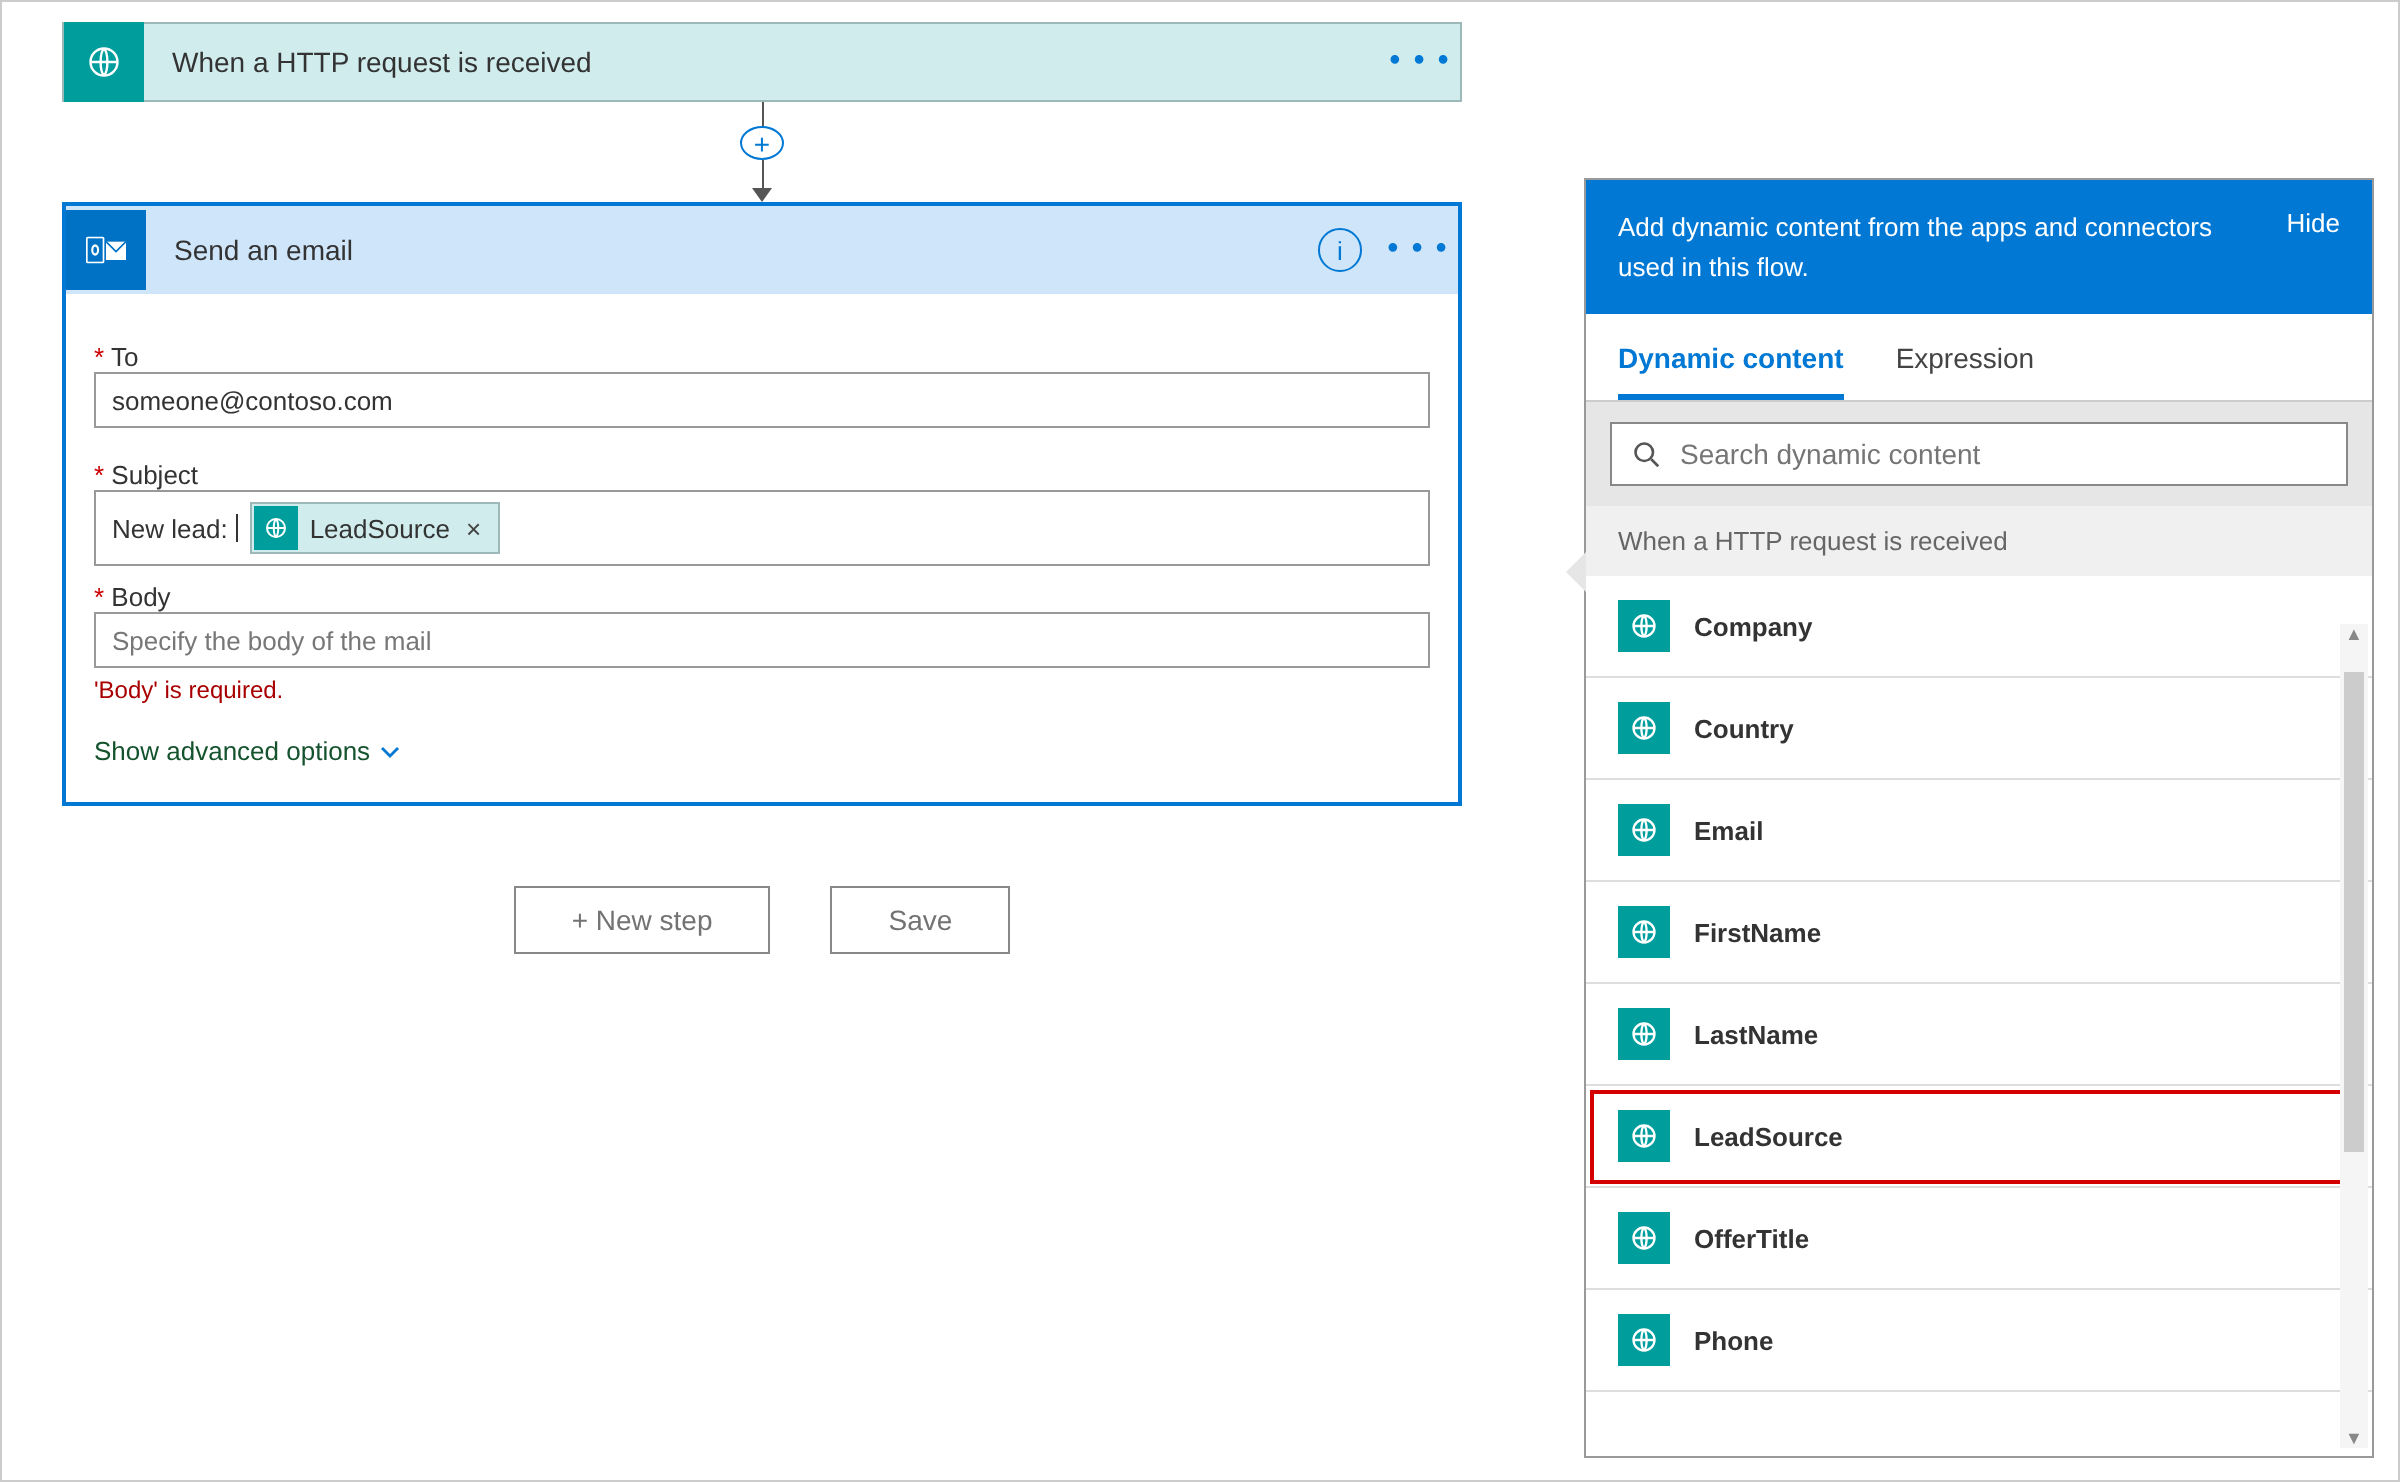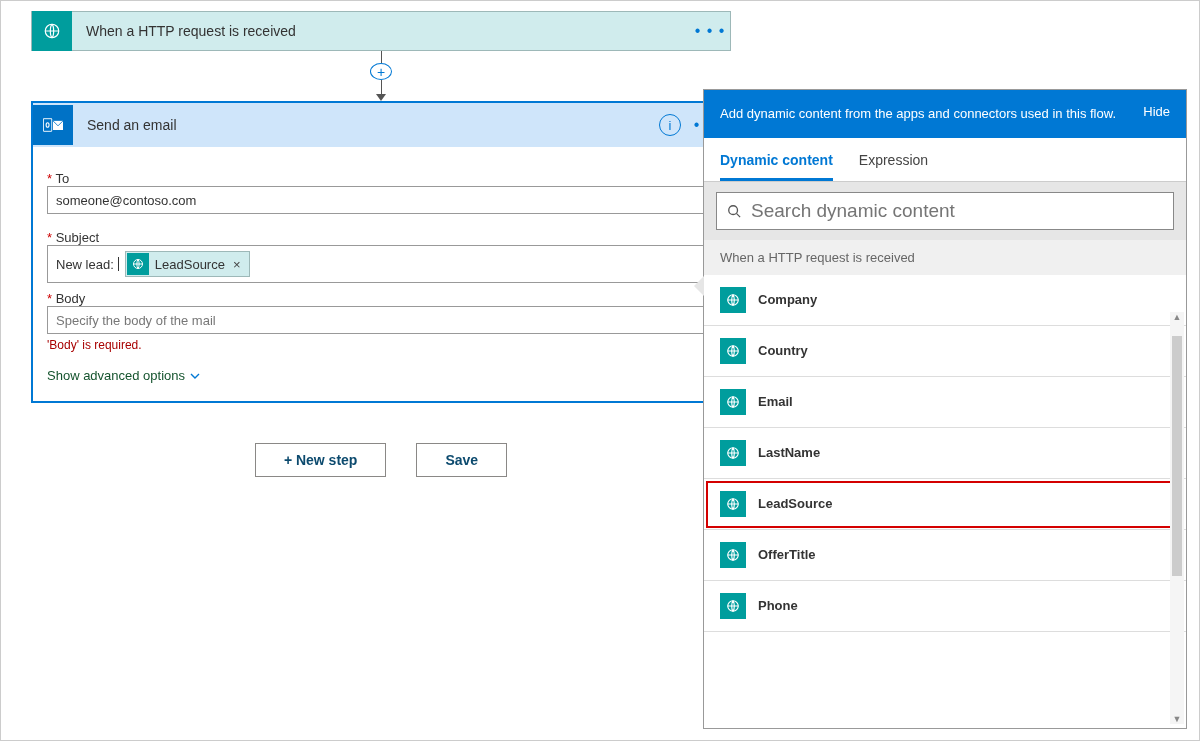--- a/index.html
+++ b/index.html
@@ -41,33 +41,33 @@
   .token .remove { color: #444; cursor: pointer; padding: 0 2px; }
   .add-dynamic { text-align: right; margin: -4px 0 10px 0; font-size: 13px; color: #0078d4; }
   .add-dynamic .plusbox { display: inline-block; background: #0078d4; color: #fff; width: 15px; height: 14px; text-align: center; line-height: 14px; font-size: 11px; font-weight: bold; margin-left: 3px; }
   .add-dynamic .bar { display:inline-block; width:4px; height:14px; background:#0078d4; vertical-align:bottom; }
   .error-text { color: #a80000; font-size: 12px; margin-top: 4px; }
   .adv-link { color: #14532d; font-size: 13px; margin-top: 16px; display: inline-flex; align-items: center; cursor: pointer; }
   .chev { margin-left: 4px; color:#0078d4; }
 
   
   .button-row { display: flex; justify-content: center; gap: 30px; margin-top: 40px; }
-  .btn { border: 1px solid #8a8886; background: #fff; color: #0c4a6e; padding: 8px 28px; font-size: 14px; cursor: pointer; font-weight: bold; }
-
-  
-  .dyn-panel { position: absolute; top: 88px; right: 12px; width: 484px; border: 1px solid #999; background: #fff; display: flex; flex-direction: column; height: 640px; }
+  .btn { border: 1px solid #8a8886; background: #fff; color: #737373; padding: 8px 28px; font-size: 14px; cursor: pointer; }
+
+  
+  .dyn-panel { position: absolute; top: 88px; right: 12px; width: 395px; border: 1px solid #999; background: #fff; display: flex; flex-direction: column; height: 640px; }
   .dyn-header { background: #0078d4; color: #fff; padding: 14px 16px; display: flex; align-items: flex-start; font-size: 13px; }
   .dyn-header .txt { flex: 1; line-height: 1.5; }
   .dyn-header .hide { cursor: pointer; padding-left: 10px; }
   .dyn-tabs { display: flex; border-bottom: 1px solid #ccc; padding: 0 16px; }
   .dyn-tab { padding: 14px 0 10px 0; margin-right: 26px; font-size: 14px; font-weight: 600; color: #444; cursor: pointer; border-bottom: 3px solid transparent; }
   .dyn-tab.active { color: #0078d4; border-bottom-color: #0078d4; }
   .dyn-searchwrap { background: #e6e6e6; padding: 10px 12px; }
   .dyn-search { background: #fff; border: 1px solid #888; display: flex; align-items: center; padding: 6px 10px; }
-  .dyn-search input { border: none; outline: none; flex: 1; font-size: 19px; }
+  .dyn-search input { border: none; outline: none; flex: 1; font-size: 14px; }
   .dyn-groupheader { background: #f0f0f0; color: #666; padding: 10px 16px; font-size: 13px; }
   .dyn-list { overflow-y: auto; flex: 1; }
   .dyn-item { display: flex; align-items: center; padding: 12px 16px; border-bottom: 1px solid #ddd; cursor: pointer; font-size: 13px; font-weight: 600; }
   .dyn-item.highlight { outline: 2px solid #d40000; outline-offset: -4px; }
   .dyn-item-icon { width: 26px; height: 26px; background: #009d9d; color: #fff; display: flex; align-items: center; justify-content: center; margin-right: 12px; font-size: 12px; }
 
   
   .panel-pointer { position: absolute; left: -10px; top: 186px; width: 0; height: 0; border-top: 10px solid transparent; border-bottom: 10px solid transparent; border-right: 10px solid #e6e6e6; }
 
   
@@ -233,20 +233,29 @@
           </span>
           <span>Email</span>
         </div>
         <div class="dyn-item">
           <span class="dyn-item-icon">
             <svg style="width:14px;height:14px" viewBox="0 0 24 24" fill="none" stroke="white" stroke-width="2">
               <circle cx="12" cy="12" r="9"></circle>
               <path d="M3 12h18M12 3c3 3 3 15 0 18M12 3c-3 3-3 15 0 18"></path>
             </svg>
           </span>
+          <span>FirstName</span>
+        </div>
+        <div class="dyn-item">
+          <span class="dyn-item-icon">
+            <svg style="width:14px;height:14px" viewBox="0 0 24 24" fill="none" stroke="white" stroke-width="2">
+              <circle cx="12" cy="12" r="9"></circle>
+              <path d="M3 12h18M12 3c3 3 3 15 0 18M12 3c-3 3-3 15 0 18"></path>
+            </svg>
+          </span>
           <span>LastName</span>
         </div>
         <div class="dyn-item highlight">
           <span class="dyn-item-icon">
             <svg style="width:14px;height:14px" viewBox="0 0 24 24" fill="none" stroke="white" stroke-width="2">
               <circle cx="12" cy="12" r="9"></circle>
               <path d="M3 12h18M12 3c3 3 3 15 0 18M12 3c-3 3-3 15 0 18"></path>
             </svg>
           </span>
           <span>LeadSource</span>

